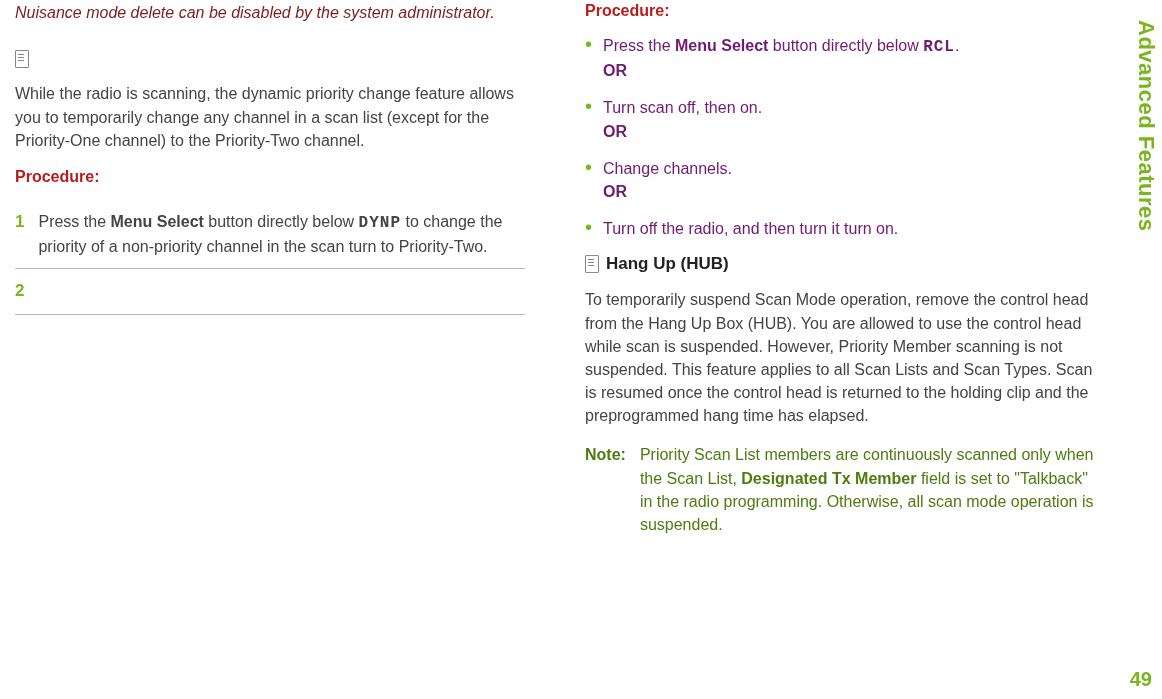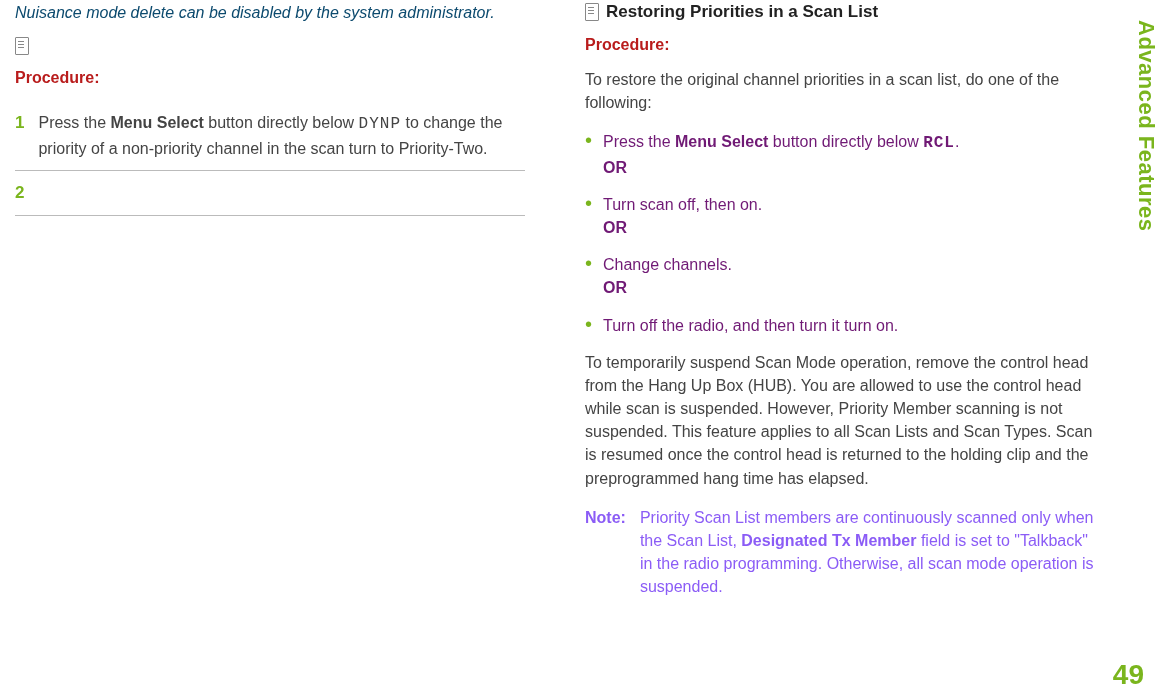--- a/index.html
+++ b/index.html
@@ -27,23 +27,23 @@
       padding-top: 2px;
     }
     .col-left {
       max-width: 510px;
     }
     .col-right {
       max-width: 510px;
     }
     .italic-note {
       font-style: italic;
-      color: #0c4a6e;
+      color: #7f1d1d;
       line-height: 1.4;
-      margin-bottom: 13px;
+      margin-bottom: 26px;
     }
     .section-heading {
       font-weight: bold;
       font-size: 17px;
       color: #222;
       margin-bottom: 14px;
       display: flex;
       align-items: center;
       gap: 7px;
     }
@@ -97,21 +97,21 @@
       color: #7ab51d;
       font-weight: bold;
       font-size: 17px;
       flex-shrink: 0;
     }
     .step-text {
       color: #444;
     }
     .dynp {
       font-family: "Courier New", monospace;
-      font-weight: normal;
+      font-weight: bold;
       letter-spacing: 1px;
     }
     .rcl {
       font-family: "Courier New", monospace;
       font-weight: bold;
       letter-spacing: 1px;
     }
     .home-icon {
       display: inline-block;
       width: 15px;
@@ -163,21 +163,21 @@
       font-weight: bold;
       display: block;
     }
     .bold {
       font-weight: bold;
     }
     .note-block {
       display: flex;
       gap: 14px;
       line-height: 1.45;
-      color: #8b5cf6;
+      color: #4d7c0f;
       margin-top: 10px;
     }
     .note-label {
       font-weight: bold;
       flex-shrink: 0;
     }
     .sidebar {
       position: absolute;
       right: 0;
       top: 0;
@@ -192,80 +192,80 @@
     .sidebar-text {
       writing-mode: vertical-rl;
       text-orientation: mixed;
       font-weight: bold;
       font-size: 22px;
       color: #7ab51d;
       letter-spacing: 0.5px;
     }
     .page-number {
       position: absolute;
-      right: 18px;
+      right: 10px;
       bottom: 8px;
       font-weight: bold;
-      font-size: 28px;
+      font-size: 20px;
       color: #7ab51d;
     }
   </style>
 </head>
 <body>
 
 <div class="page-container">
   <div class="column col-left">
     <p class="italic-note">Nuisance mode delete can be disabled by the system administrator.</p>
 
     <h3 class="section-heading">
       <span class="section-icon"></span>
     </h3>
 
+    <p class="body-text">While the radio is scanning, the dynamic priority change feature allows you to temporarily change any channel in a scan list (except for the Priority-One channel) to the Priority-Two channel.</p>
 
     <p class="proc-label">Procedure:</p>
 
     <div class="step">
       <span class="step-num">1</span>
       <span class="step-text">
         <span>Press the </span><span class="bold">Menu Select</span><span> button directly below </span><span class="dynp">DYNP</span><span> to change the priority of a non-priority channel in the scan turn to Priority-Two.</span>
       </span>
     </div>
 
     <div class="step">
       <span class="step-num">2</span>
     </div>
   </div>
 
   <div class="column col-right">
+
+    <p class="proc-label">Procedure:</p>
+
+    <ul class="bullets">
+      <li>
+        <span>Press the </span><span class="bold">Menu Select</span><span> button directly below </span><span class="rcl">RCL</span><span>.</span>
+        <span class="or-text">OR</span>
+      </li>
+      <li>
+        <span>Turn scan off, then on.</span>
+        <span class="or-text">OR</span>
+      </li>
+      <li>
+        <span>Change channels.</span>
+        <span class="or-text">OR</span>
+      </li>
+      <li>
+        <span>Turn off the radio, and then turn it turn on.</span>
+      </li>
+    </ul>
+
     <h3 class="section-heading">
       <span class="section-icon"></span>
-      <span>Restoring Priorities in a Scan List</span>
+      <span>Hang Up (HUB)</span>
     </h3>
-
-    <p class="proc-label">Procedure:</p>
-    <p class="body-text">To restore the original channel priorities in a scan list, do one of the following:</p>
-
-    <ul class="bullets">
-      <li>
-        <span>Press the </span><span class="bold">Menu Select</span><span> button directly below </span><span class="rcl">RCL</span><span>.</span>
-        <span class="or-text">OR</span>
-      </li>
-      <li>
-        <span>Turn scan off, then on.</span>
-        <span class="or-text">OR</span>
-      </li>
-      <li>
-        <span>Change channels.</span>
-        <span class="or-text">OR</span>
-      </li>
-      <li>
-        <span>Turn off the radio, and then turn it turn on.</span>
-      </li>
-    </ul>
-
 
     <p class="body-text">To temporarily suspend Scan Mode operation, remove the control head from the Hang Up Box (HUB). You are allowed to use the control head while scan is suspended. However, Priority Member scanning is not suspended. This feature applies to all Scan Lists and Scan Types. Scan is resumed once the control head is returned to the holding clip and the preprogrammed hang time has elapsed.</p>
 
     <div class="note-block">
       <span class="note-label">Note:</span>
       <span>
         <span>Priority Scan List members are continuously scanned only when the Scan List, </span><span class="bold">Designated Tx Member</span><span> field is set to "Talkback" in the radio programming. Otherwise, all scan mode operation is suspended.</span>
       </span>
     </div>
   </div>

